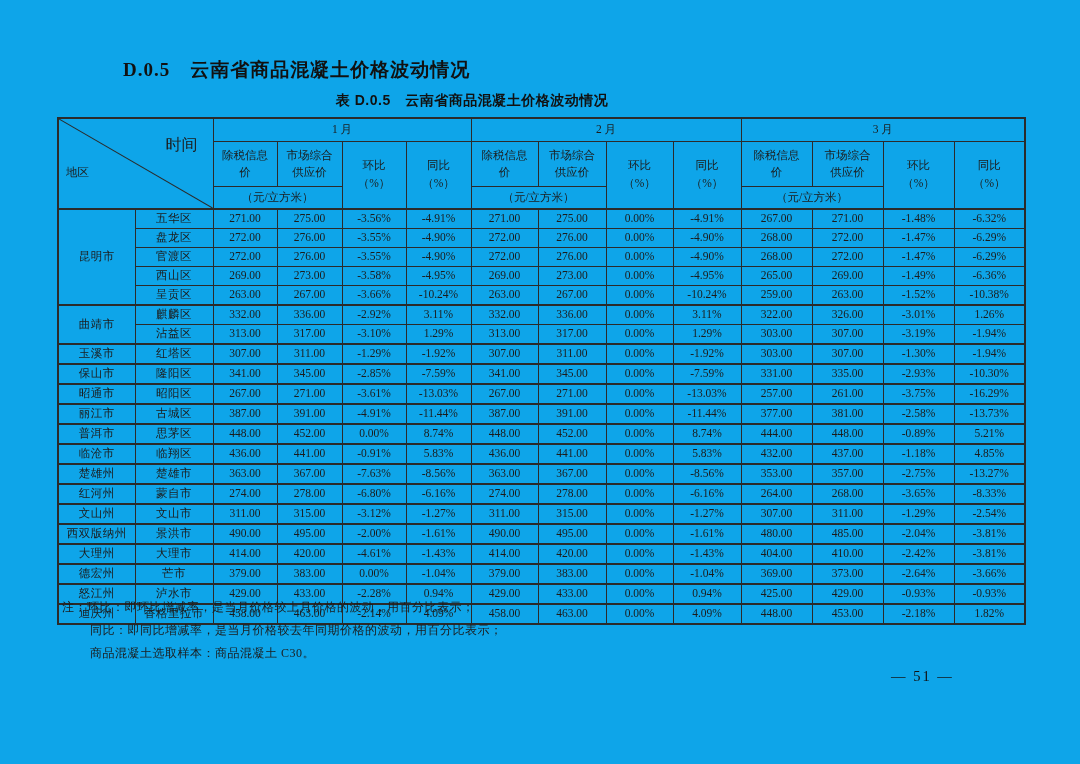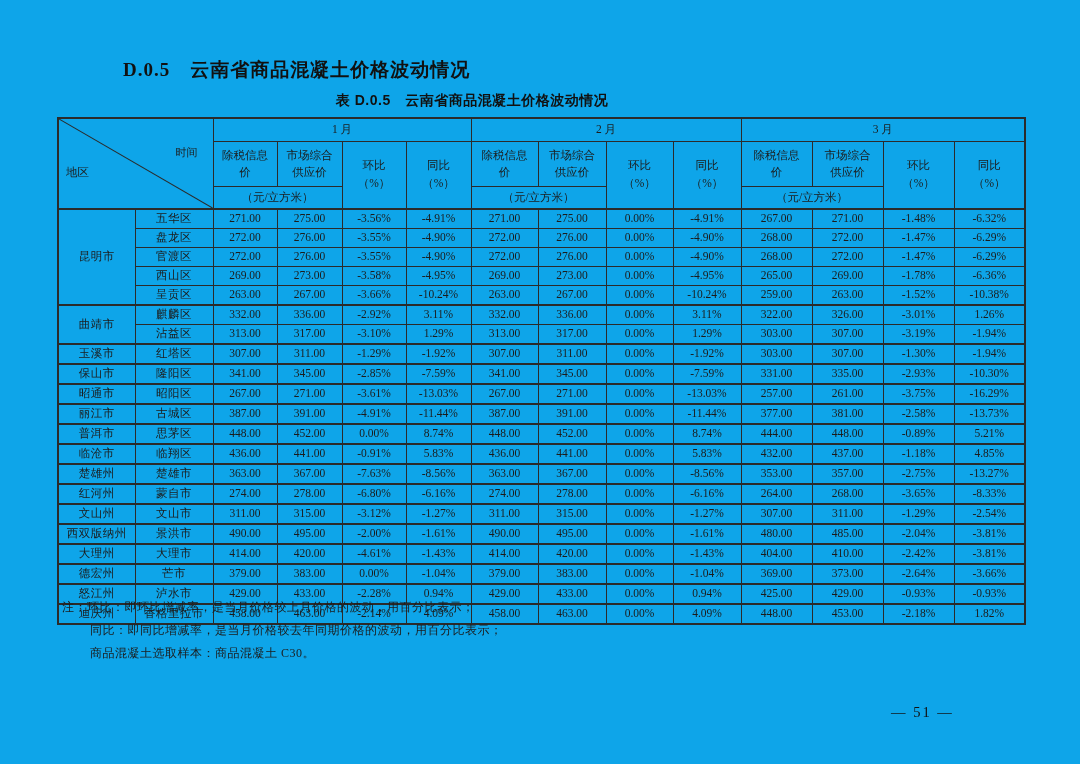--- a/index.html
+++ b/index.html
@@ -28,35 +28,35 @@
     vertical-align:middle; font-weight:normal; line-height:1.55;
     overflow:hidden; white-space:nowrap;
   }
   .price-table thead th { white-space:normal; }
   .price-table tr.hr1 th { height:22px;margin-top:48px; }
   .price-table tr.hr2 th { height:44px; }
   .price-table tr.hr3 th { height:21px; }
   .price-table thead .wraphead { max-width:52px; margin:0 auto; white-space:normal; line-height:1.5; }
   .price-table td.corner { position:relative; padding:0; }
   .price-table td.corner svg { position:absolute; left:0; top:0; width:100%; height:100%; display:block; }
-  .price-table td.corner .corner-top { position:absolute; top:25px; right:15px; font-size:11px; }
+  .price-table td.corner .corner-top { position:absolute; top:14px; right:15px; font-size:16px; }
   .price-table td.corner .corner-bottom { position:absolute; bottom:26px; left:7px; font-size:11.5px; }
   .price-table tbody td { height:18px; font-size:11.5px; }
   .price-table tbody tr.group-start td { border-top-width:2px; }
   .price-table td.city, .price-table td.district { letter-spacing:0.5px; }
   .notes {
     position:absolute; left:62px; top:596px; width:900px;
     font-size:12px; line-height:23px; color:#1c1c1c; letter-spacing:0.5px;
   }
   .note-line { padding-left:28px; }
   .note-line.first { padding-left:0; }
   .note-label { display:inline; }
   .page-number {
     position:absolute; left:891px; top:668px; font-size:14.5px;
-    letter-spacing:2px; color:#111;margin-top:36px;
+    letter-spacing:2px; color:#111;
   }
 </style>
 </head>
 <body>
 
 <div class="page">
 
   <h1 class="doc-title">D.0.5　云南省商品混凝土价格波动情况</h1>
 
   <div class="table-caption">表 D.0.5　云南省商品混凝土价格波动情况</div>
@@ -193,21 +193,21 @@
           <td class="val">269.00</td>
           <td class="val">273.00</td>
           <td class="val">-3.58%</td>
           <td class="val">-4.95%</td>
           <td class="val">269.00</td>
           <td class="val">273.00</td>
           <td class="val">0.00%</td>
           <td class="val">-4.95%</td>
           <td class="val">265.00</td>
           <td class="val">269.00</td>
-          <td class="val">-1.78%</td>
+          <td class="val">-1.49%</td>
           <td class="val">-6.36%</td>
         </tr>
         <tr>
           <td class="district">呈贡区</td>
           <td class="val">263.00</td>
           <td class="val">267.00</td>
           <td class="val">-3.66%</td>
           <td class="val">-10.24%</td>
           <td class="val">263.00</td>
           <td class="val">267.00</td>

